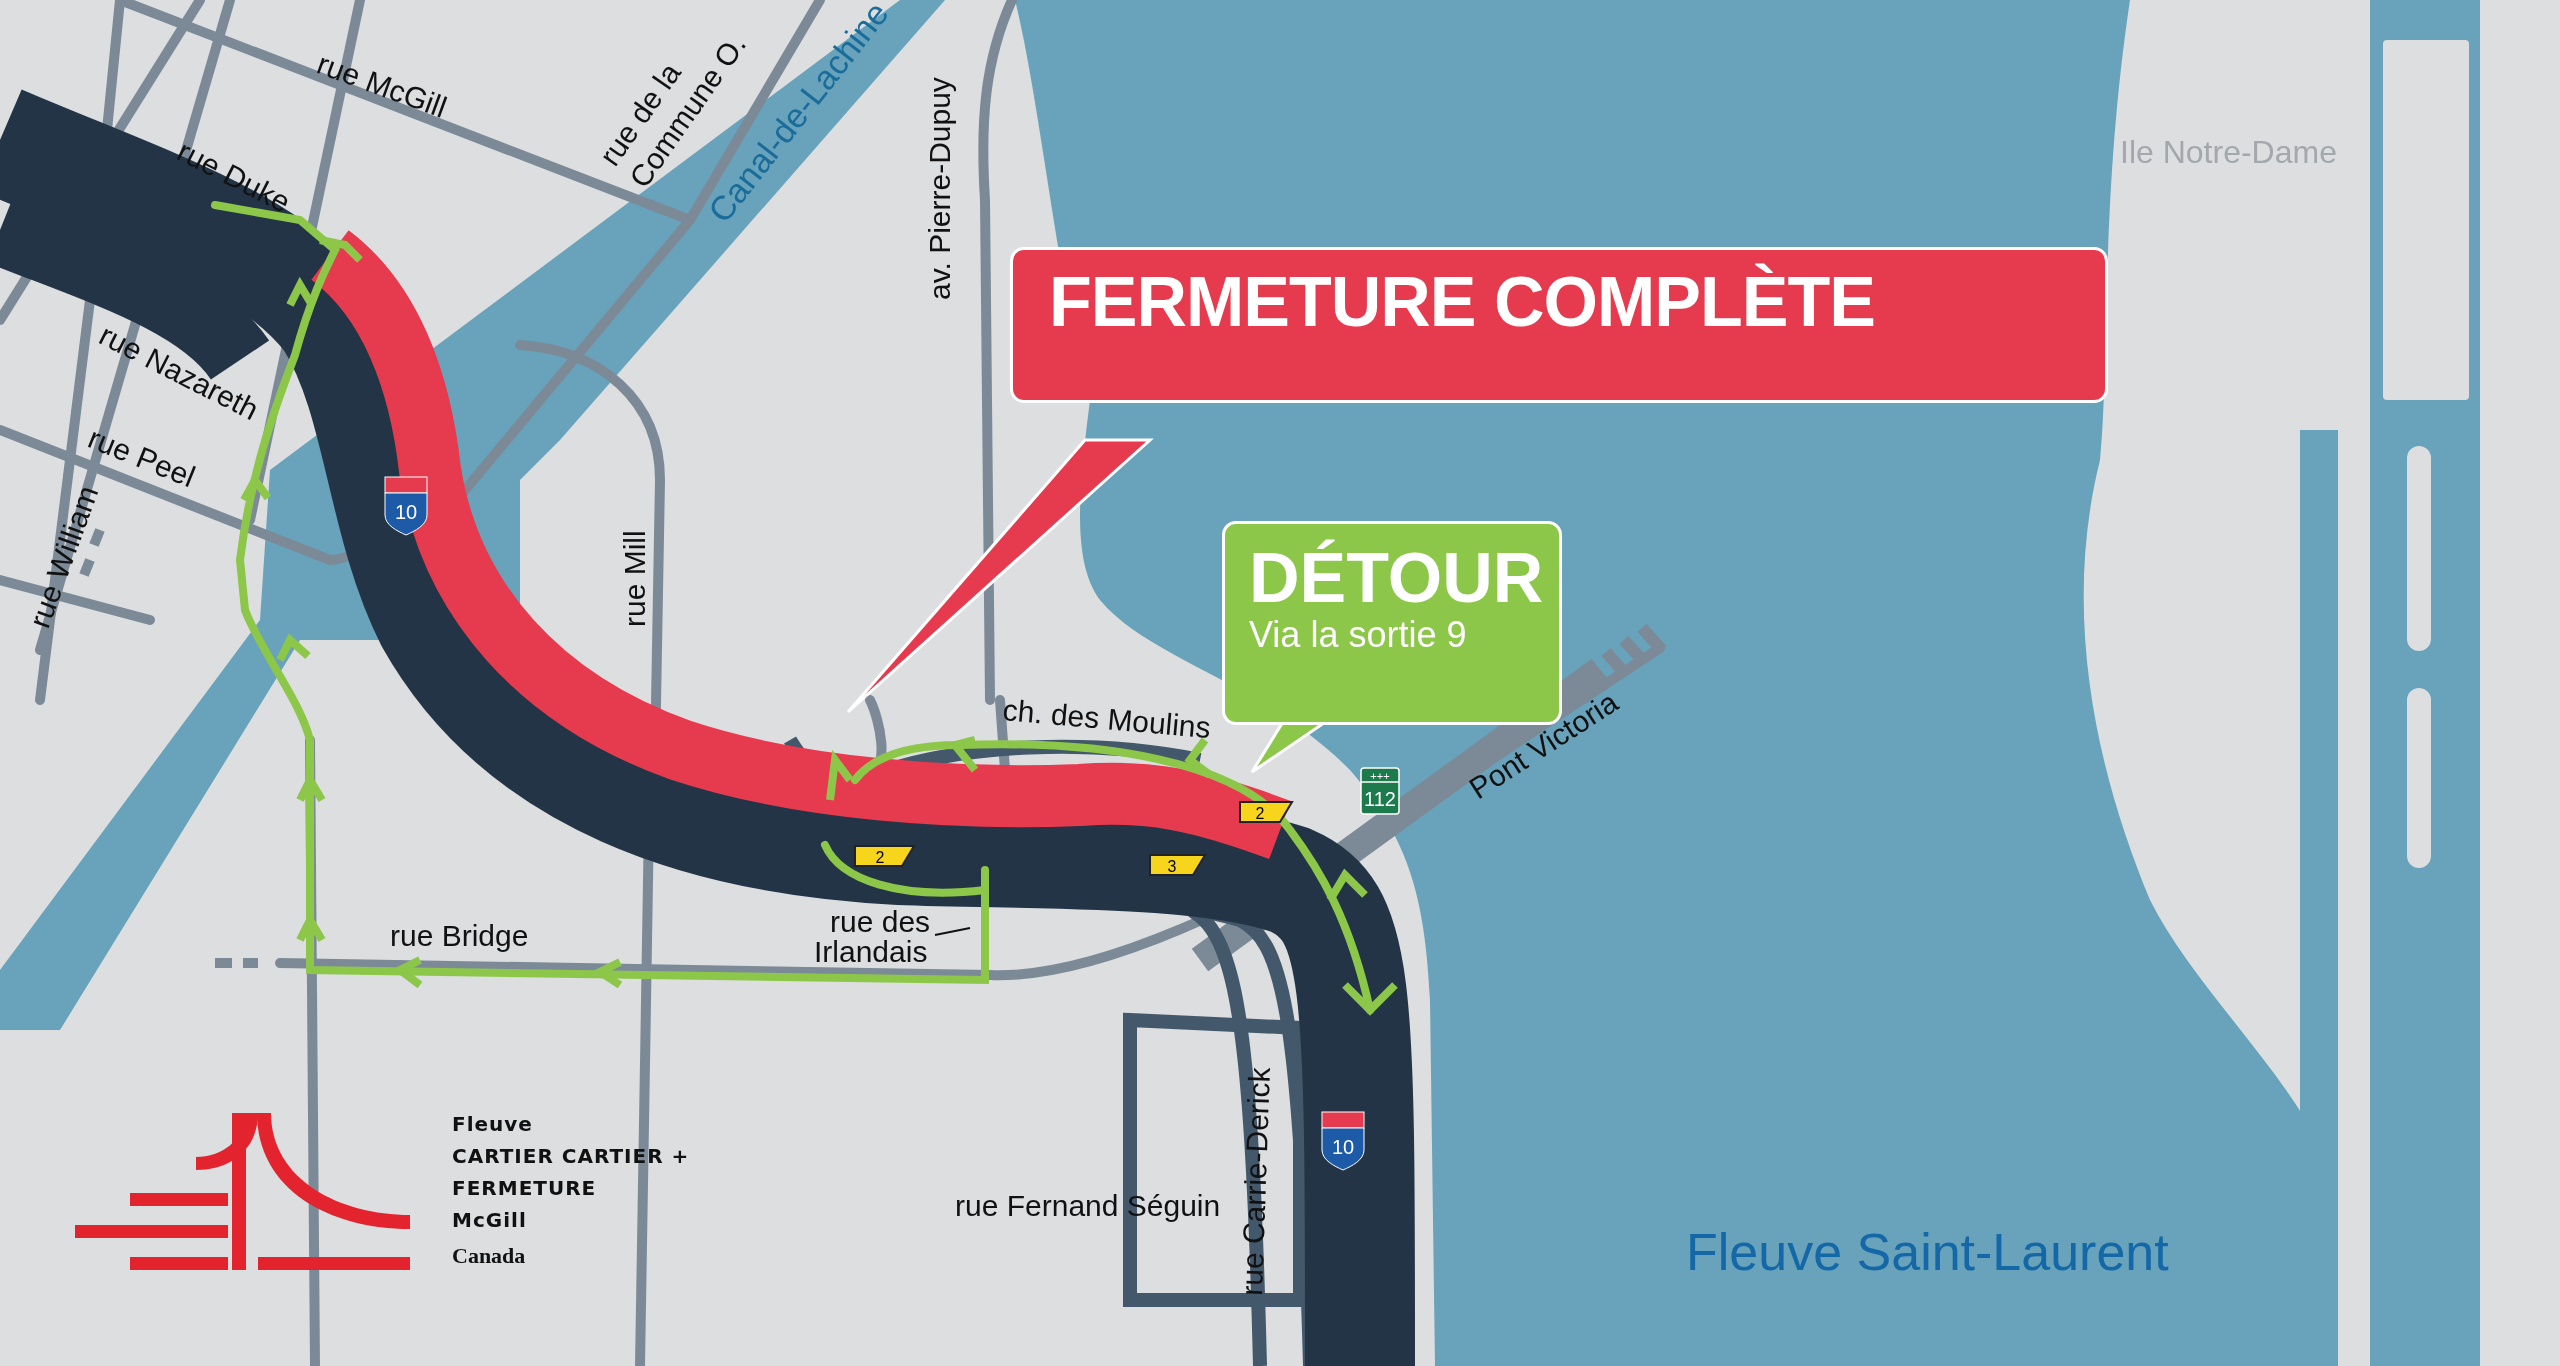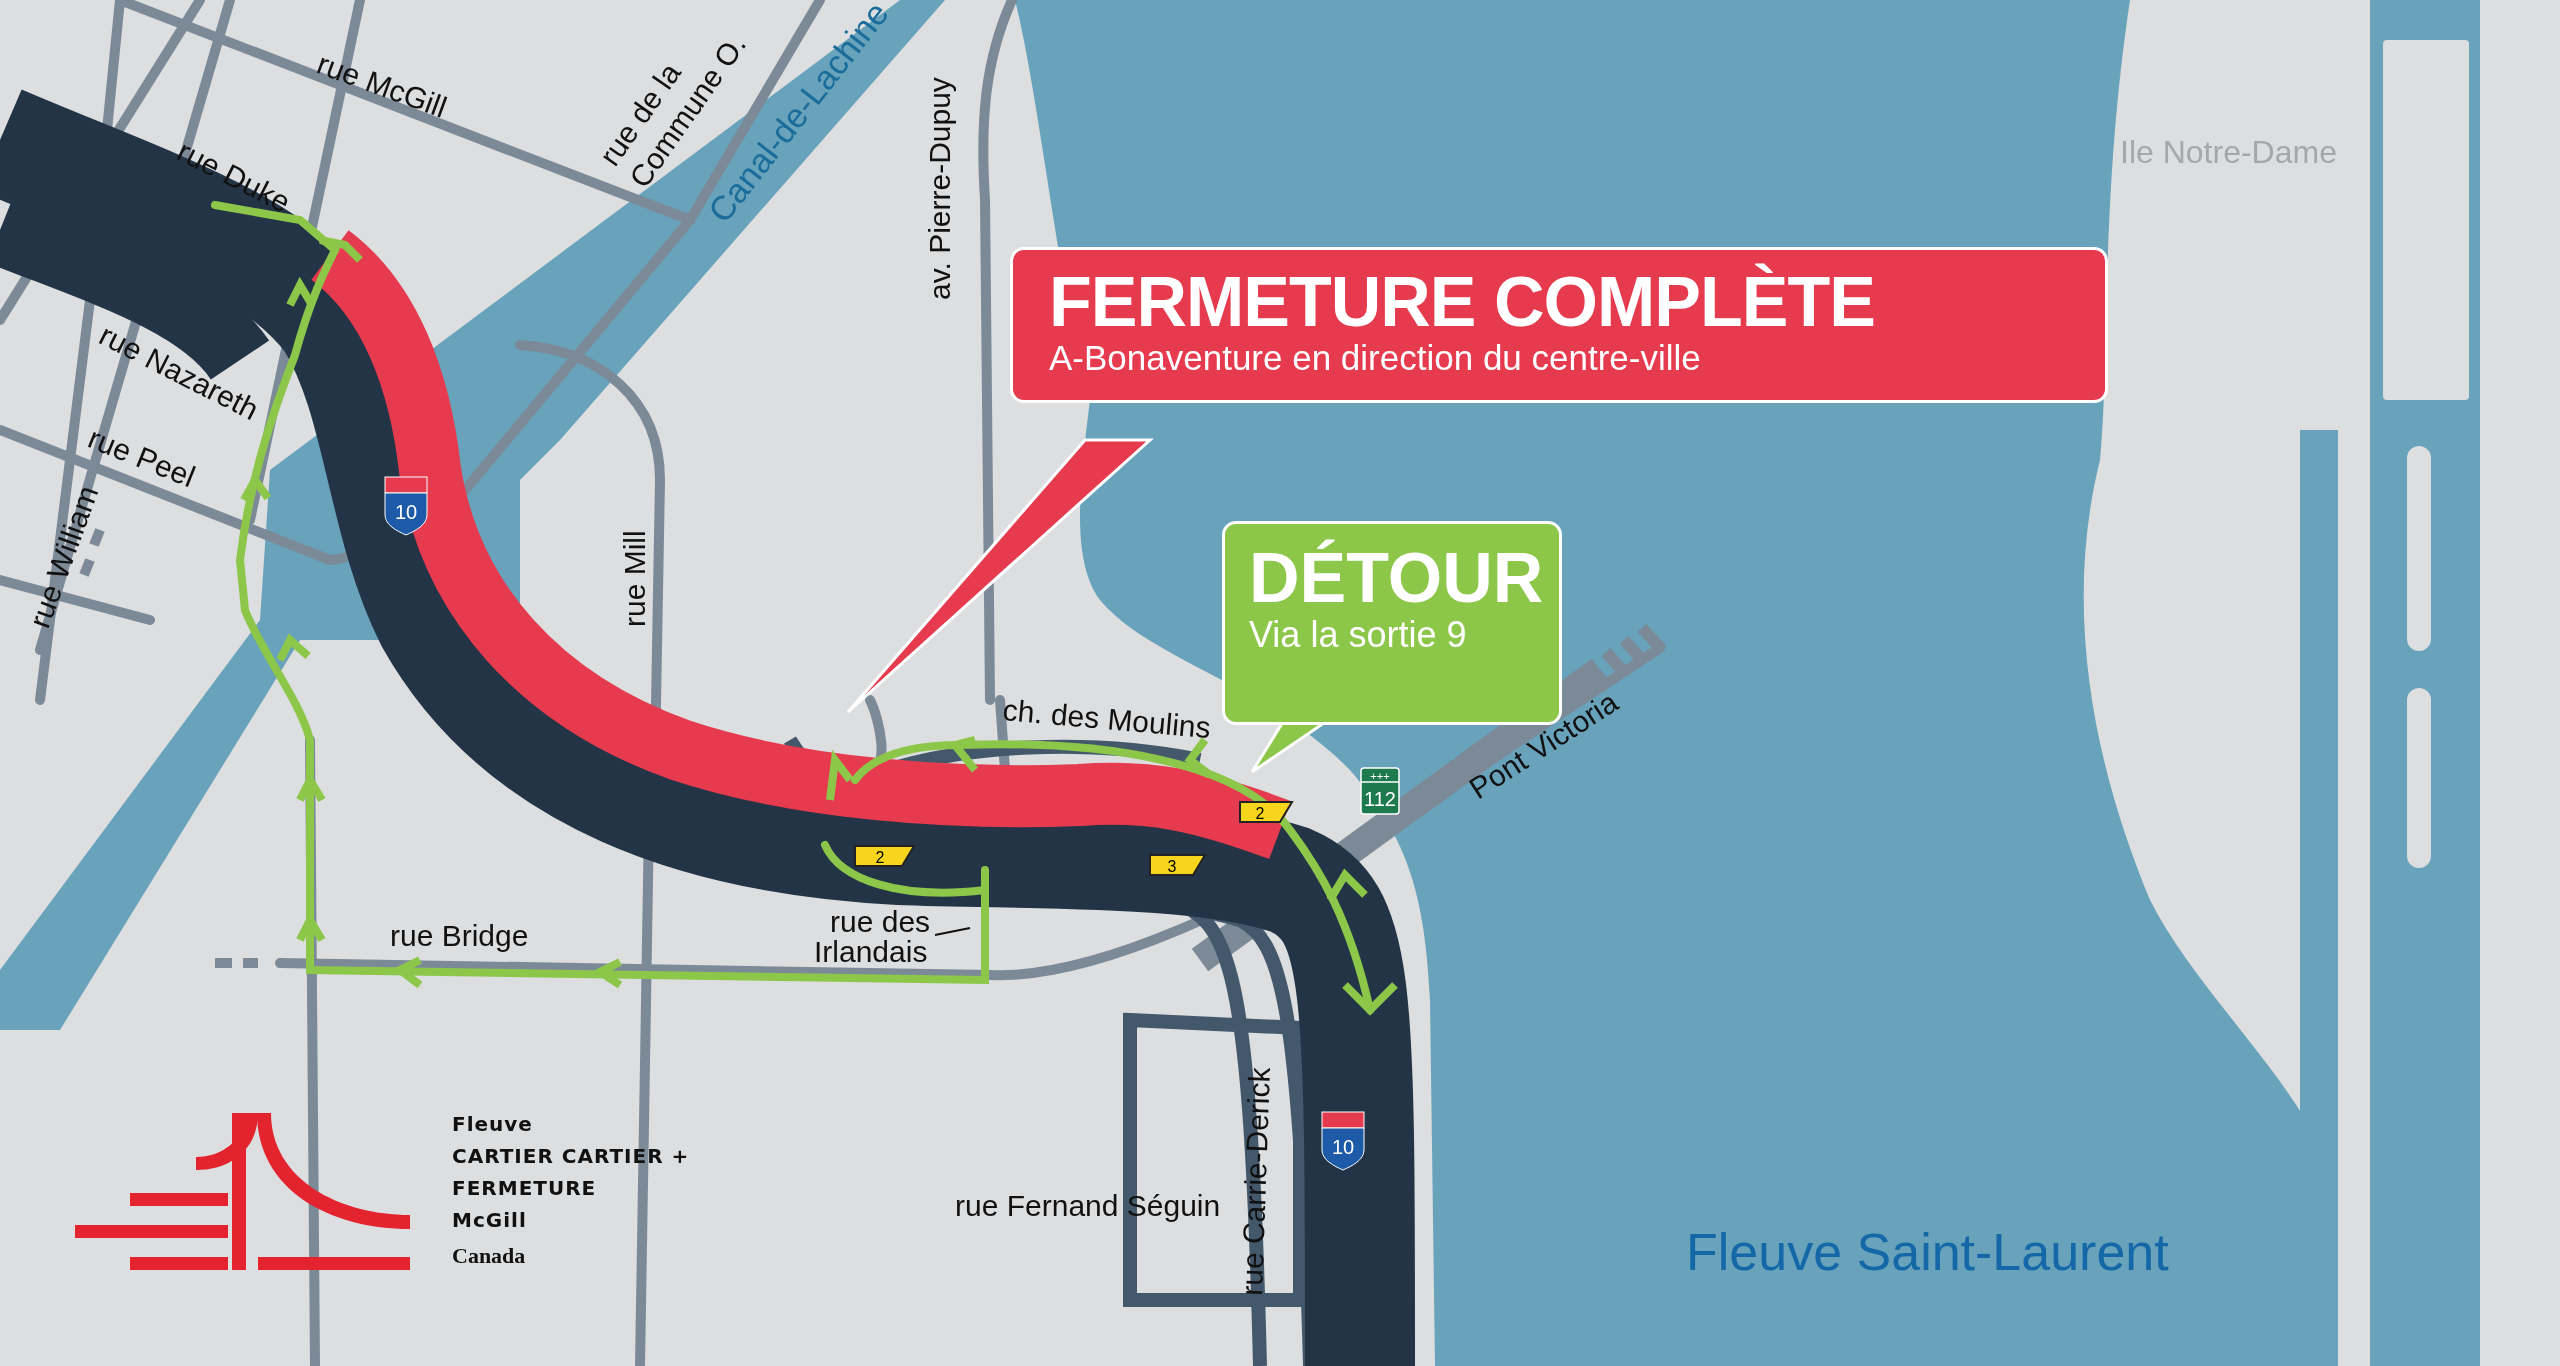--- a/index.html
+++ b/index.html
@@ -174,21 +174,20 @@
     <path d="M257,1113 L271,1113 C271,1180 340,1215 410,1215 L410,1229 C330,1229 257,1190 257,1113 Z" transform="translate(0,0)"></path>
     <rect x="130" y="1193" width="98" height="13"></rect>
     <rect x="75" y="1225" width="153" height="13"></rect>
     <rect x="130" y="1257" width="98" height="13"></rect>
     <rect x="258" y="1257" width="152" height="13"></rect>
   </g>
 </svg>
 
 <div class="callout callout-closure">
   <div class="title">FERMETURE COMPLÈTE</div>
-  <div class="sub">A-Bonaventure en direction du centre-ville</div>
 </div>
 
 <div class="callout callout-detour">
   <div class="title">DÉTOUR</div>
   <div class="sub">Via la sortie 9</div>
 </div>
 
 <div class="logo-text">
   <div>Fleuve</div>
   <div>CARTIER CARTIER +</div>

